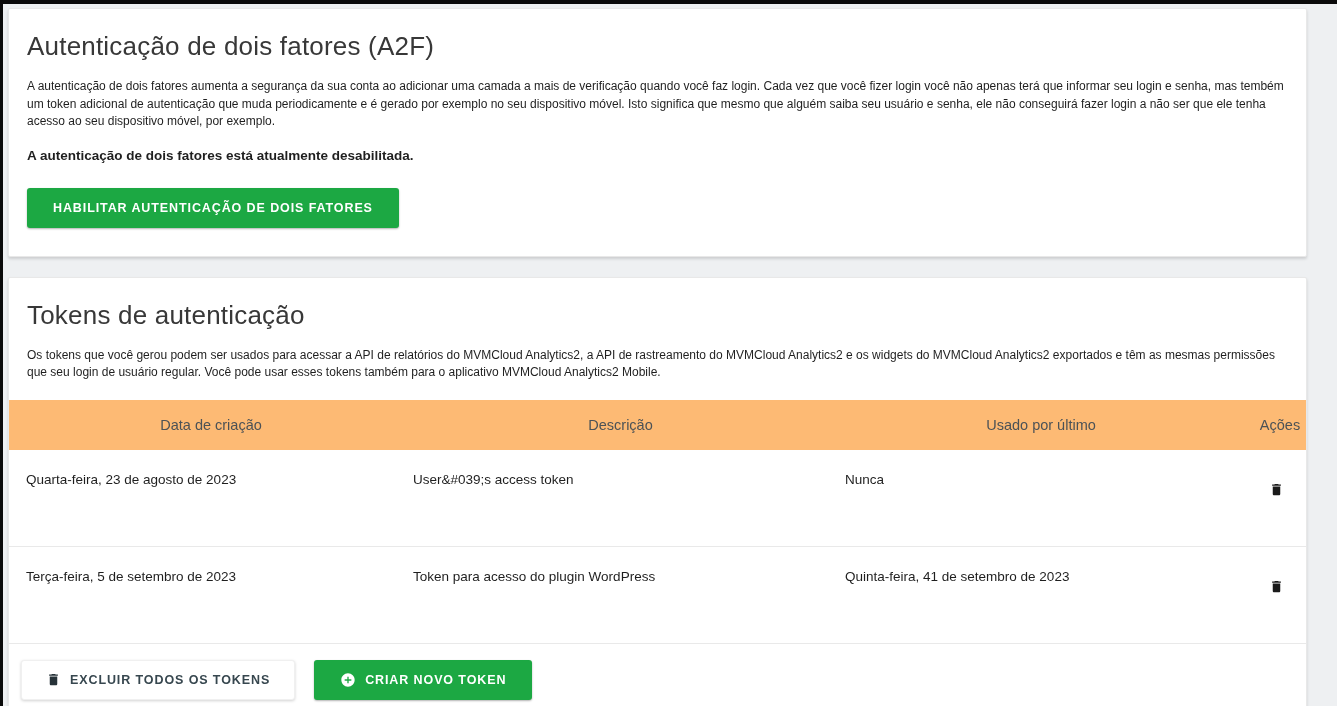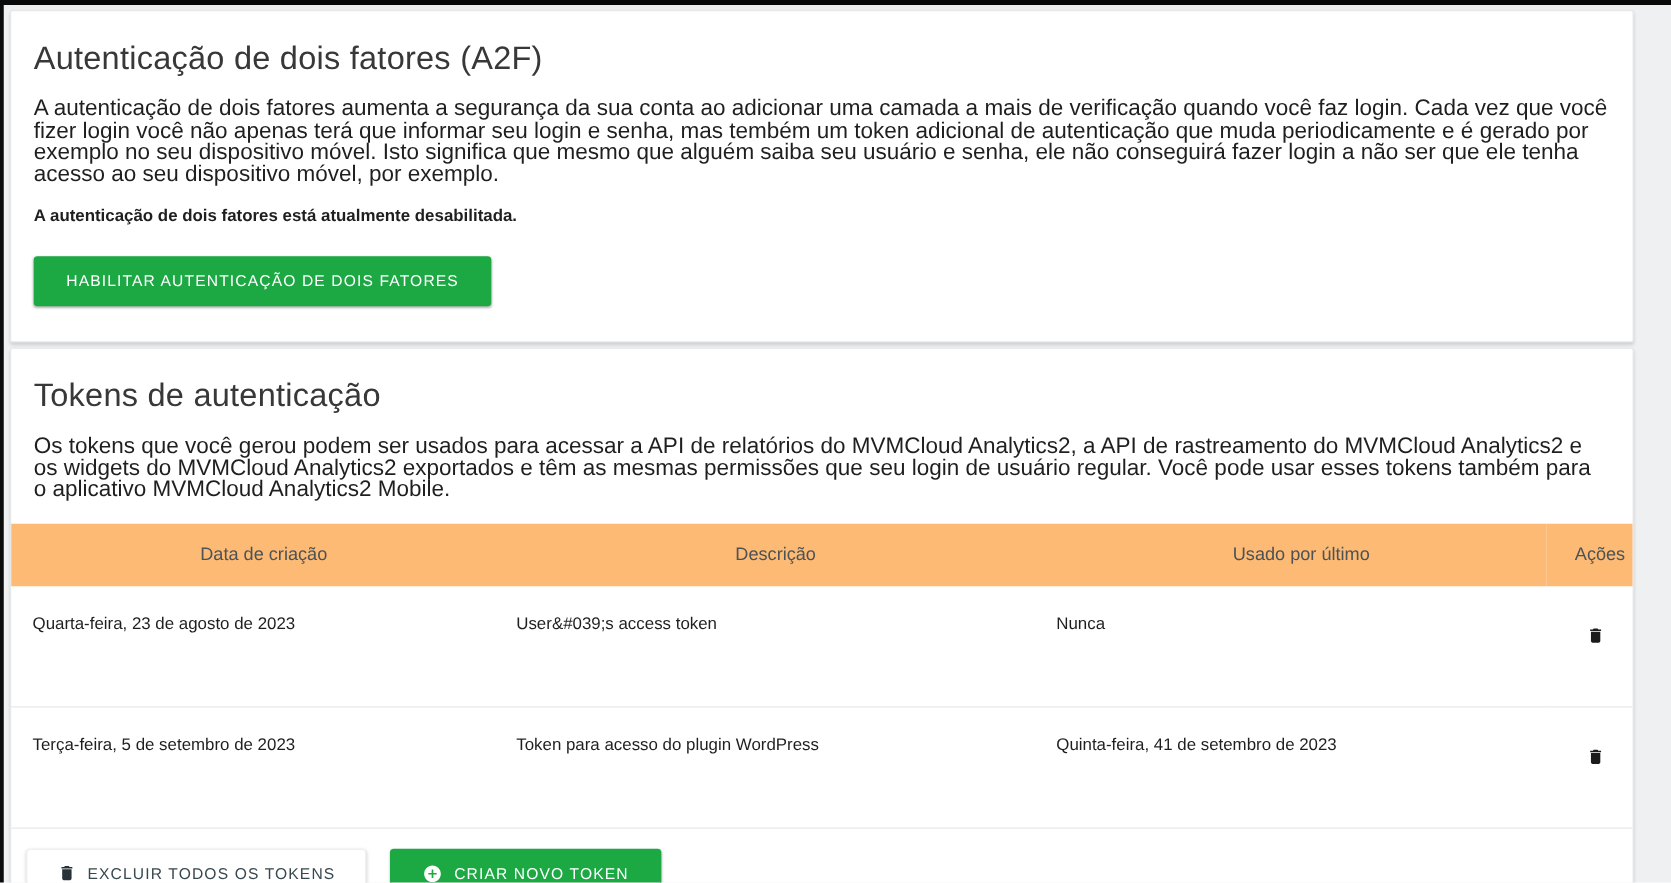--- a/index.html
+++ b/index.html
@@ -13,40 +13,40 @@
     font-family: "Liberation Sans", sans-serif;
     color: #222;
   }
   .page { padding: 4px 30px 0 5px; }
   .card {
     background: #fff;
     border: 1px solid #e8e8e8;
     border-radius: 2px;
     box-shadow: 0 2px 3px rgba(0,0,0,.14);
   }
-  .card-2fa { padding: 12px 20px 28px 18px; margin-bottom: 4px; }
+  .card-2fa { padding: 12px 20px 28px 18px; margin-bottom: 20px; }
   .card-tokens { padding: 12px 0 14px; }
   .card-tokens .pad { padding-left: 18px; padding-right: 24px; }
   h1.card-title {
     font-size: 26px; font-weight: 400; color: #383838;
     margin: 10px 0 0; letter-spacing: .2px;
   }
   p.body-text {
-    font-size: 18px; line-height: 17.5px; color: #1f1f1f;
+    font-size: 12px; line-height: 17.5px; color: #1f1f1f;
     margin: 16px 0 0; max-width: 1262px;
   }
   p.status-text {
     font-size: 13.5px; line-height: 17px; color: #1f1f1f;
     font-weight: bold; margin: 16px 0 0;
   }
   .btn {
     display: inline-flex; align-items: center; justify-content: center;
     height: 40px; border: none; border-radius: 3px; cursor: pointer;
     font-family: "Liberation Sans", sans-serif;
-    font-size: 12.5px; letter-spacing: .9px; white-space: nowrap;
+    font-size: 12.5px; letter-spacing: .9px; white-space: nowrap; font-weight: bold;
   }
   .btn-green {
     background: #1CA843; color: #fff;
     padding: 0 26px;
     box-shadow: 0 1px 2px rgba(0,0,0,.3);
   }
   .btn-white {
     background: #fff; color: #37474f;
     padding: 0 24px;
     border: 1px solid #f0f0f0;

